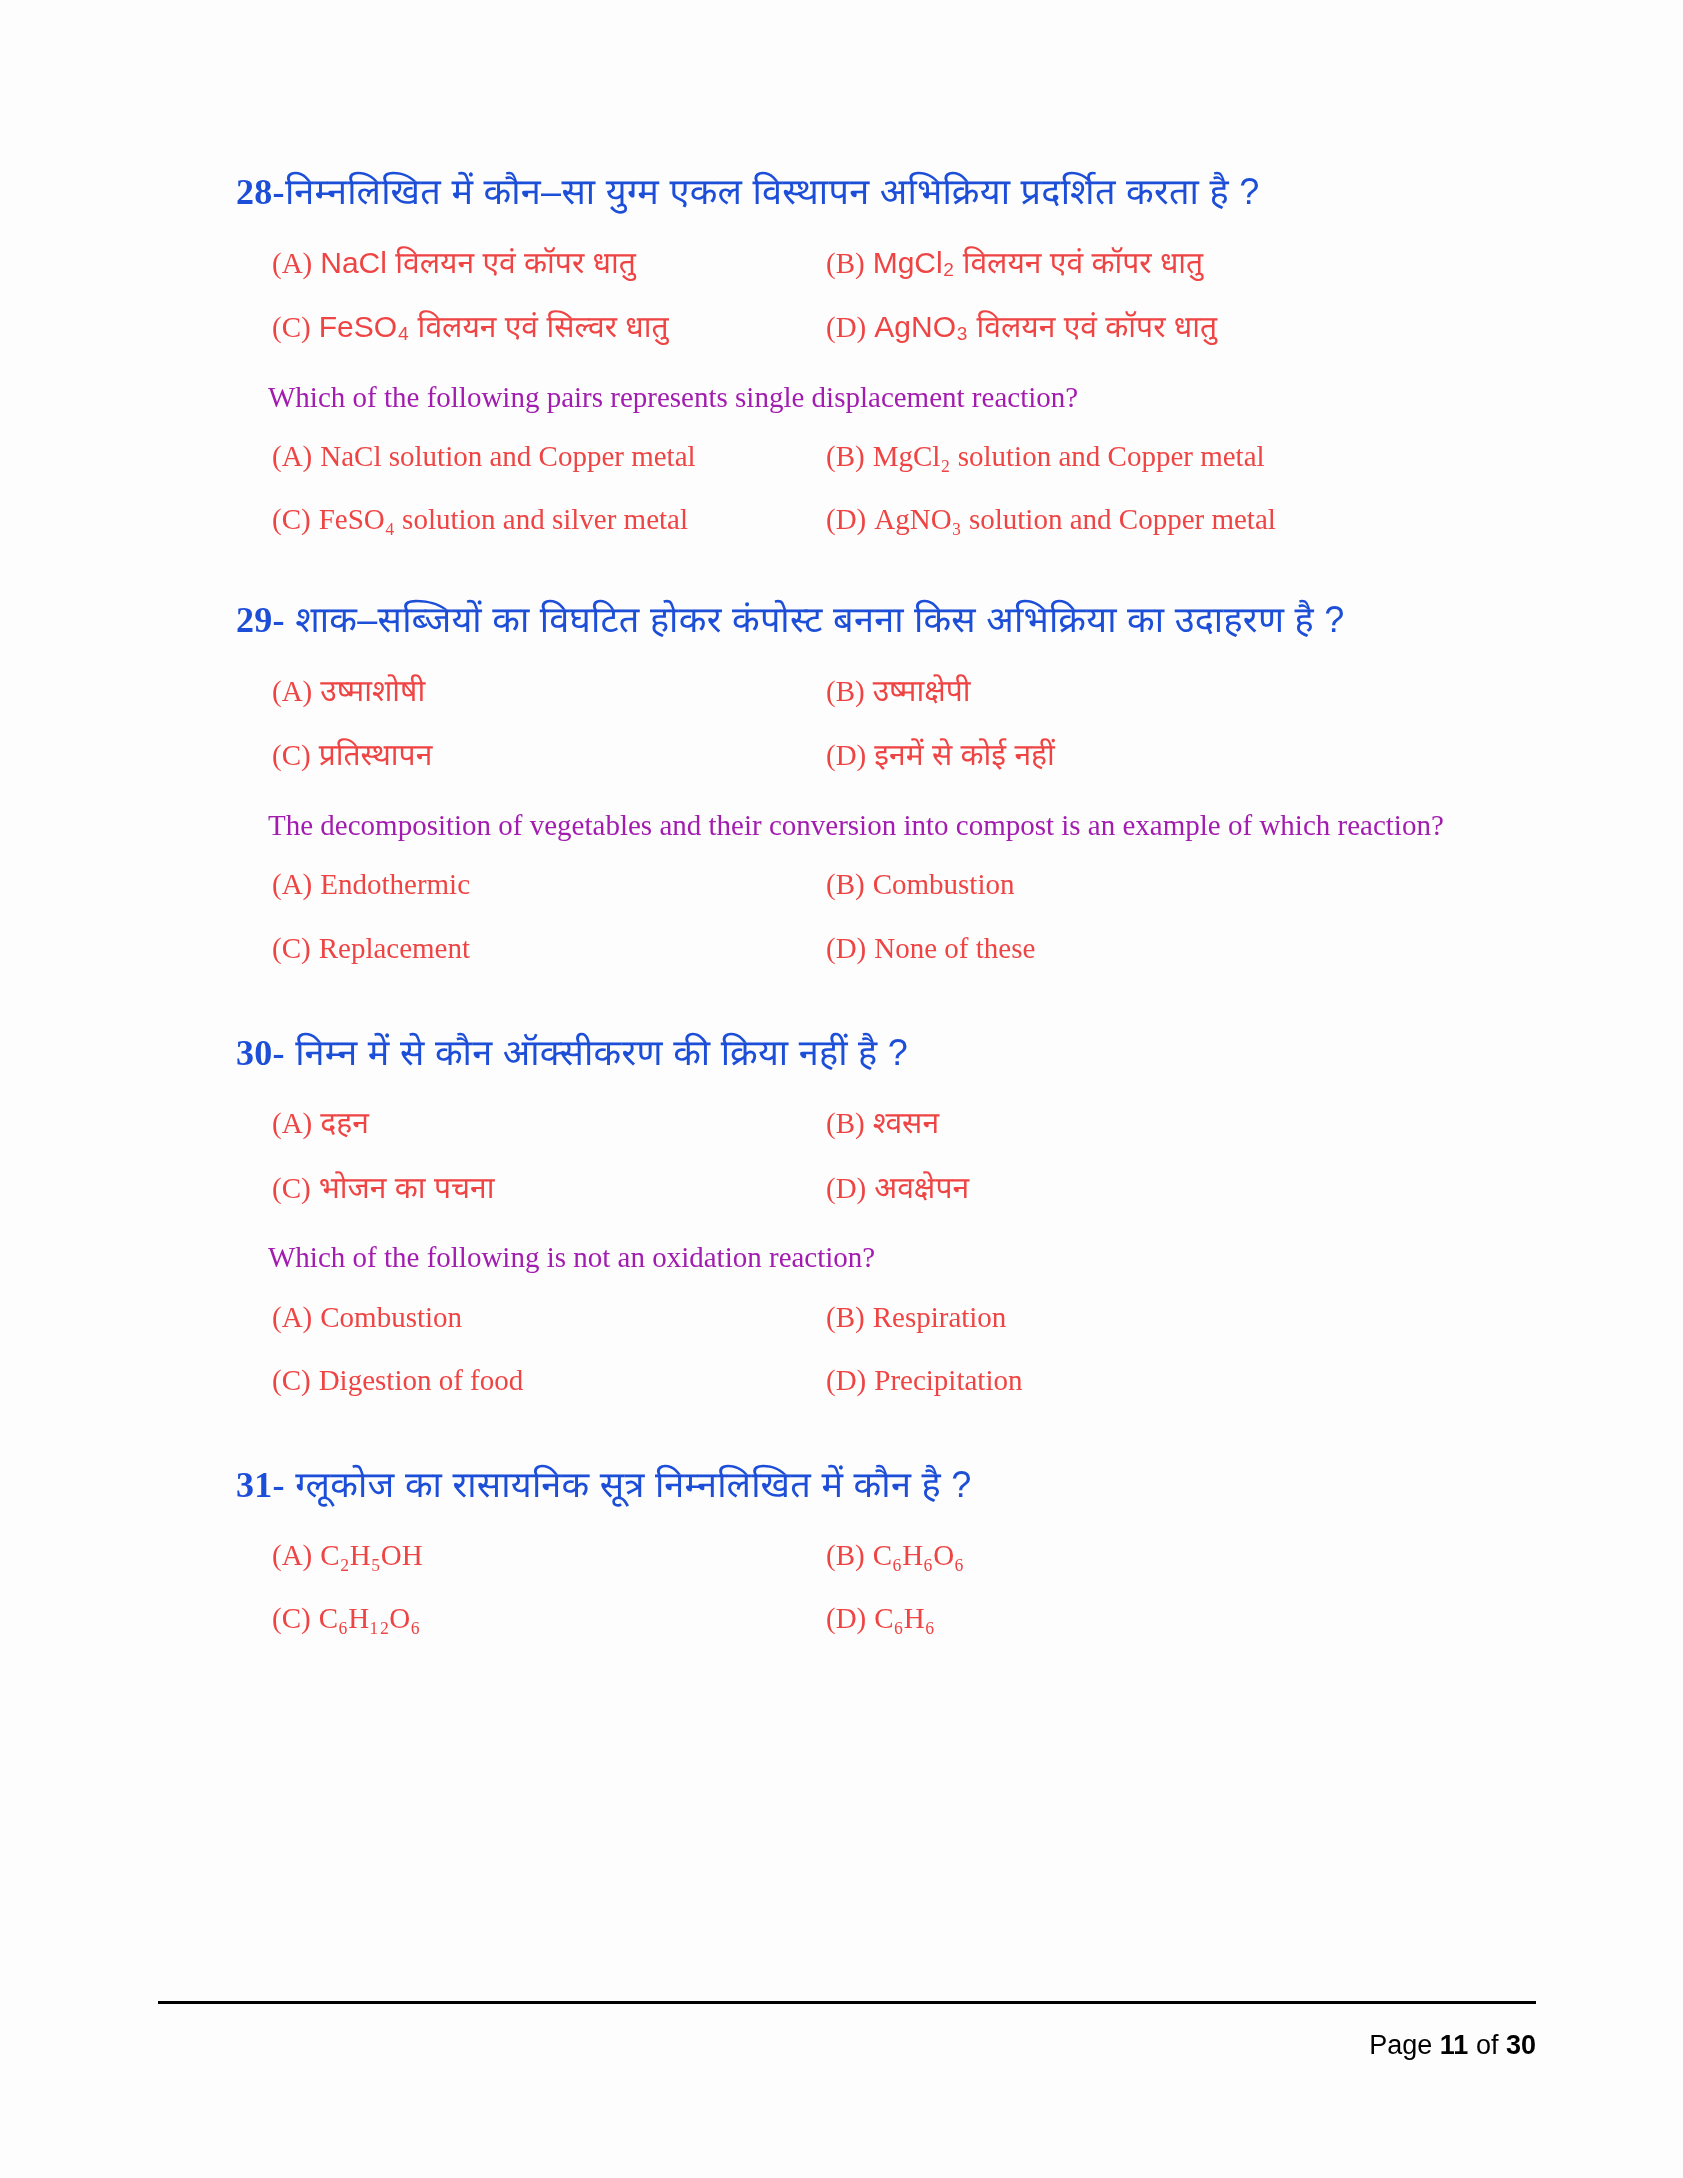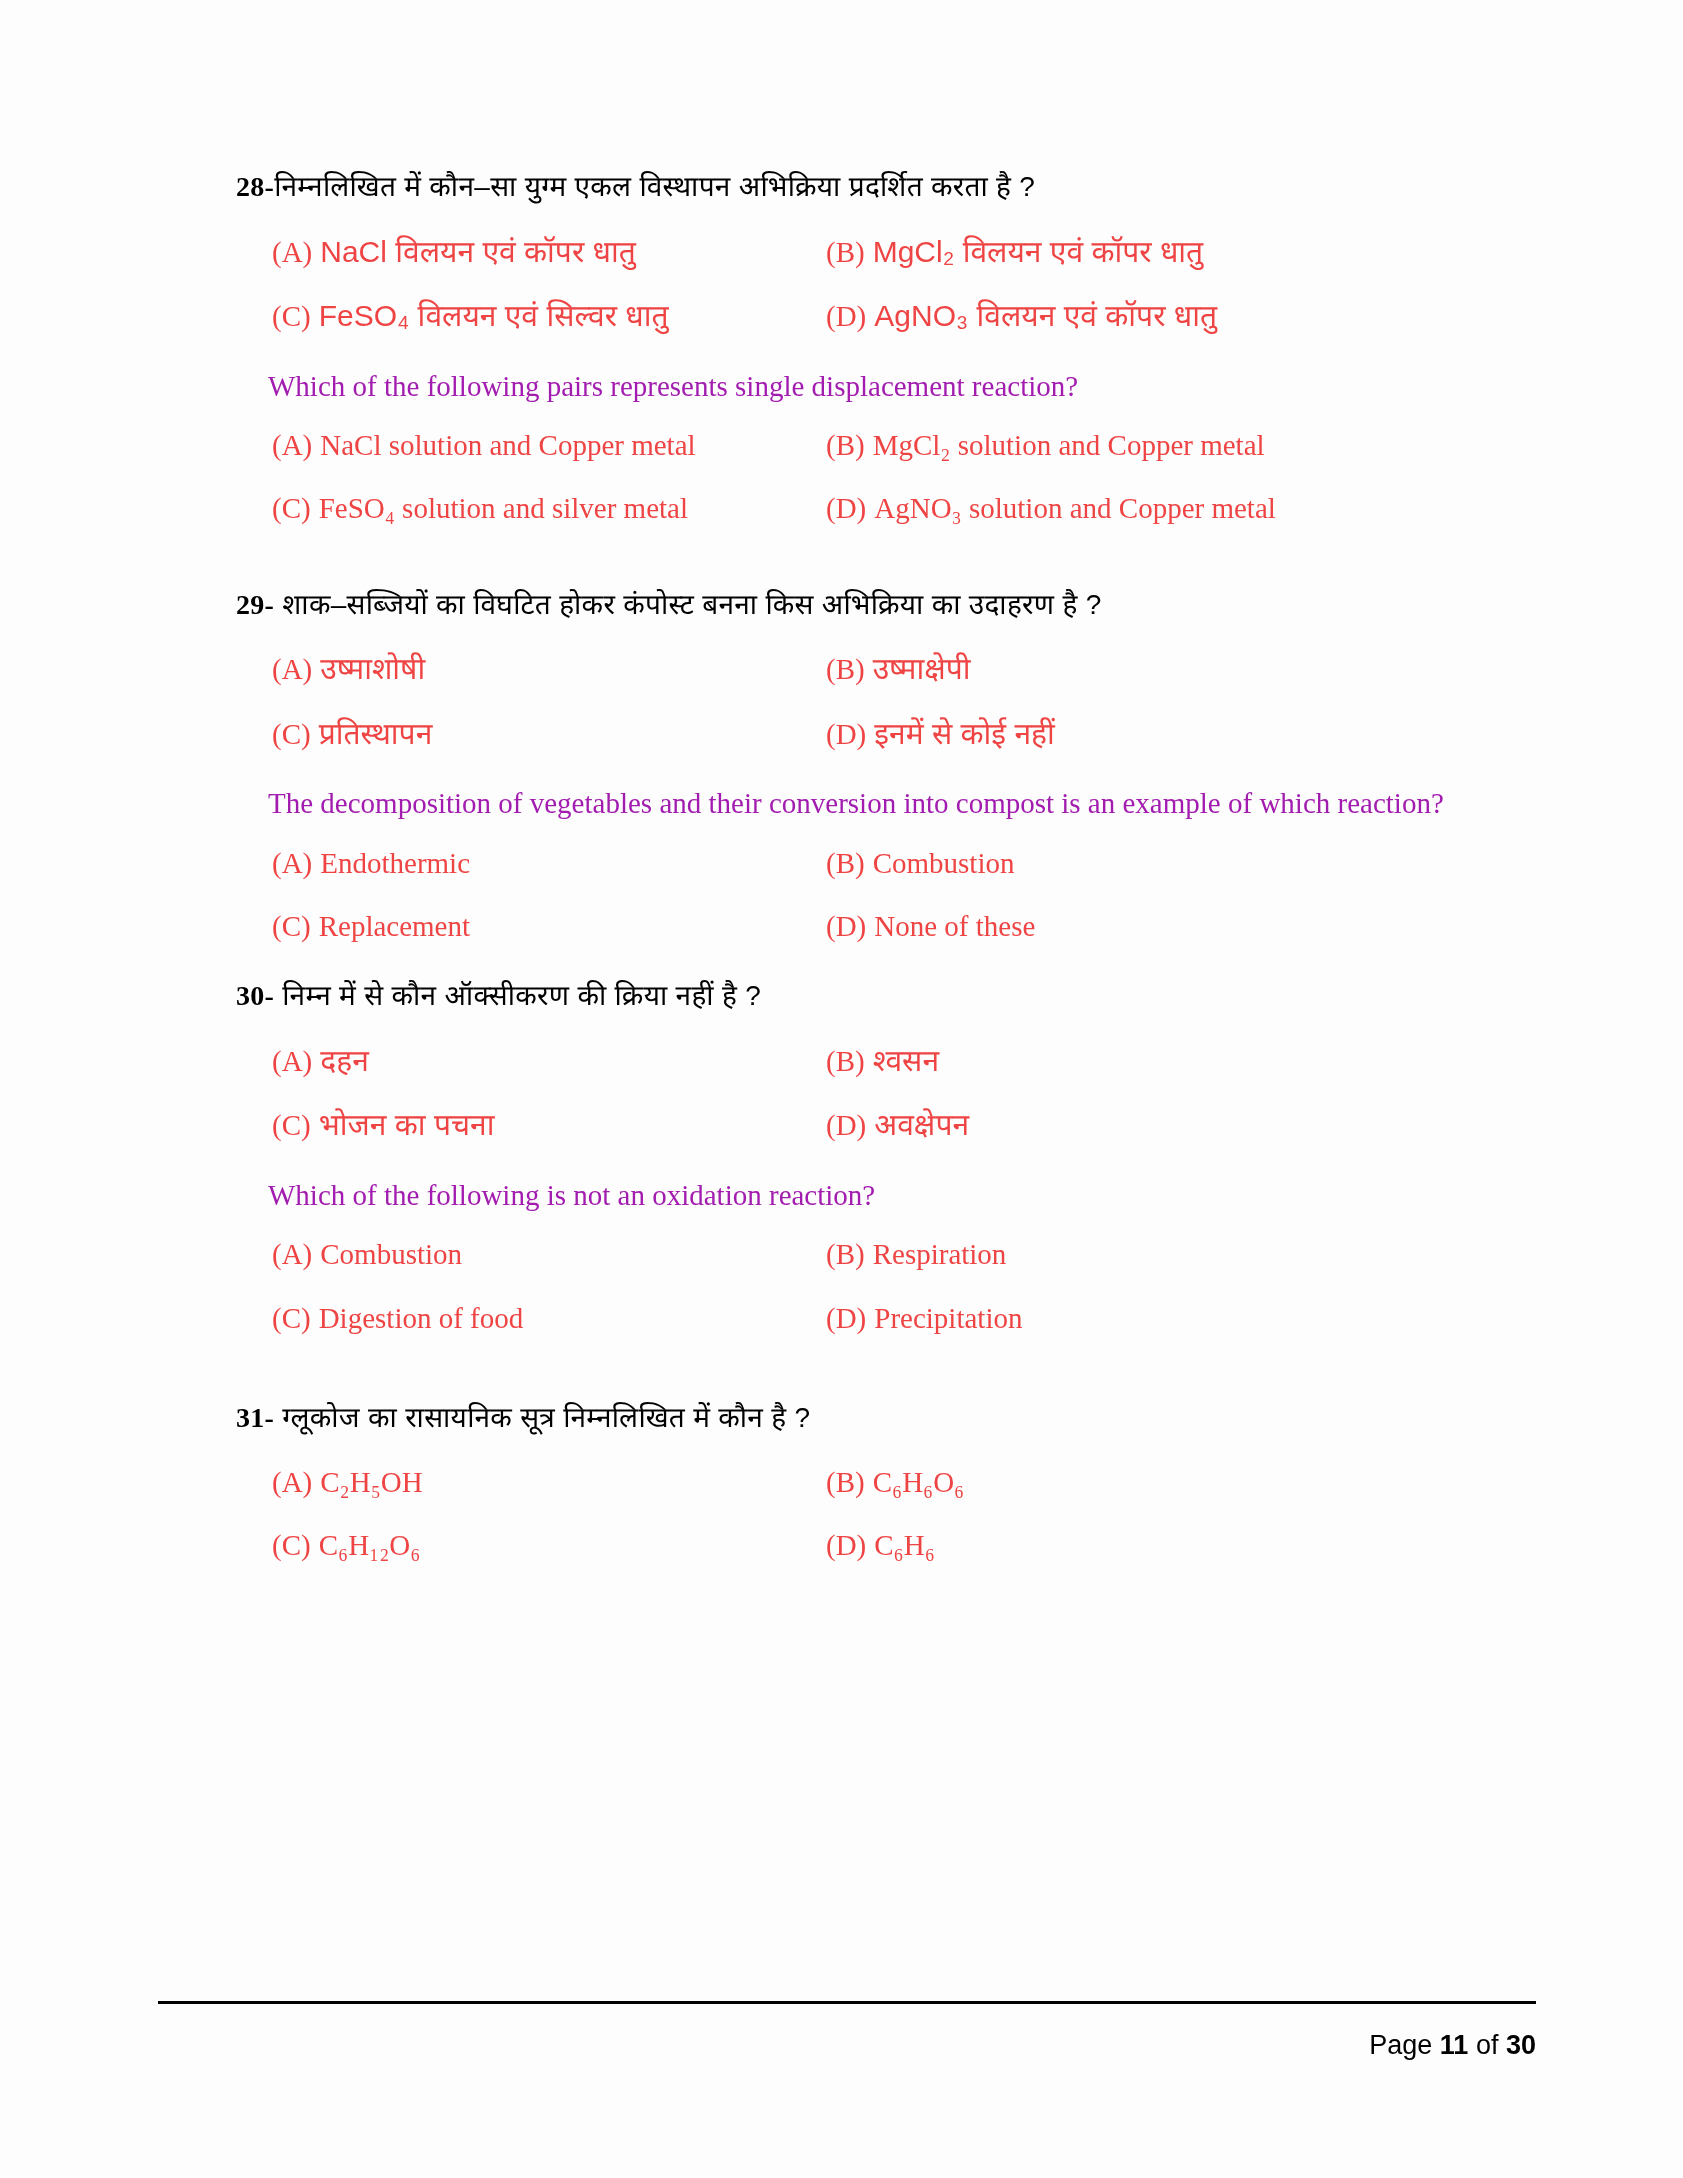--- a/index.html
+++ b/index.html
@@ -29,26 +29,26 @@
     left: 236px;
     top: 168px;
     width: 1218px;
   }
 
   
   .qblock { margin-bottom: 46px; }
 
   .q-hindi {
     font-family: "Liberation Sans", "DejaVu Sans", sans-serif;
-    font-size: 28px;
+    font-size: 36px;
     line-height: 1.35;
     letter-spacing: 0.3px;
     white-space: nowrap;
     margin-bottom: 26px;
-    color: #000000;
+    color: #1d4ed8;
   }
   .q-hindi .qnum {
     font-family: "Liberation Serif", serif;
     font-weight: 600;
   }
 
   .q-english {
     font-size: 29px;
     line-height: 1.5;
     margin: 14px 0 18px 32px;
@@ -81,21 +81,21 @@
     font-family: "Liberation Serif", serif;
     font-size: 29px;
   }
   .opts.english .opt { font-family: "Liberation Serif", "DejaVu Serif", serif; }
 
   .opts.hindi { margin-bottom: 28px; }
   .opts.english { margin-top: 16px; }
 
   
   .q28 { margin-bottom: 57px; }
-  .q29 { margin-bottom: 31px; }
+  .q29 { margin-bottom: 61px; }
   .q30 { margin-bottom: 61px; }
   .q31 { margin-bottom: 16px; }
 
   
   .footer {
     position: absolute;
     left: 158px;
     right: 147px;
     bottom: 117px;
   }

